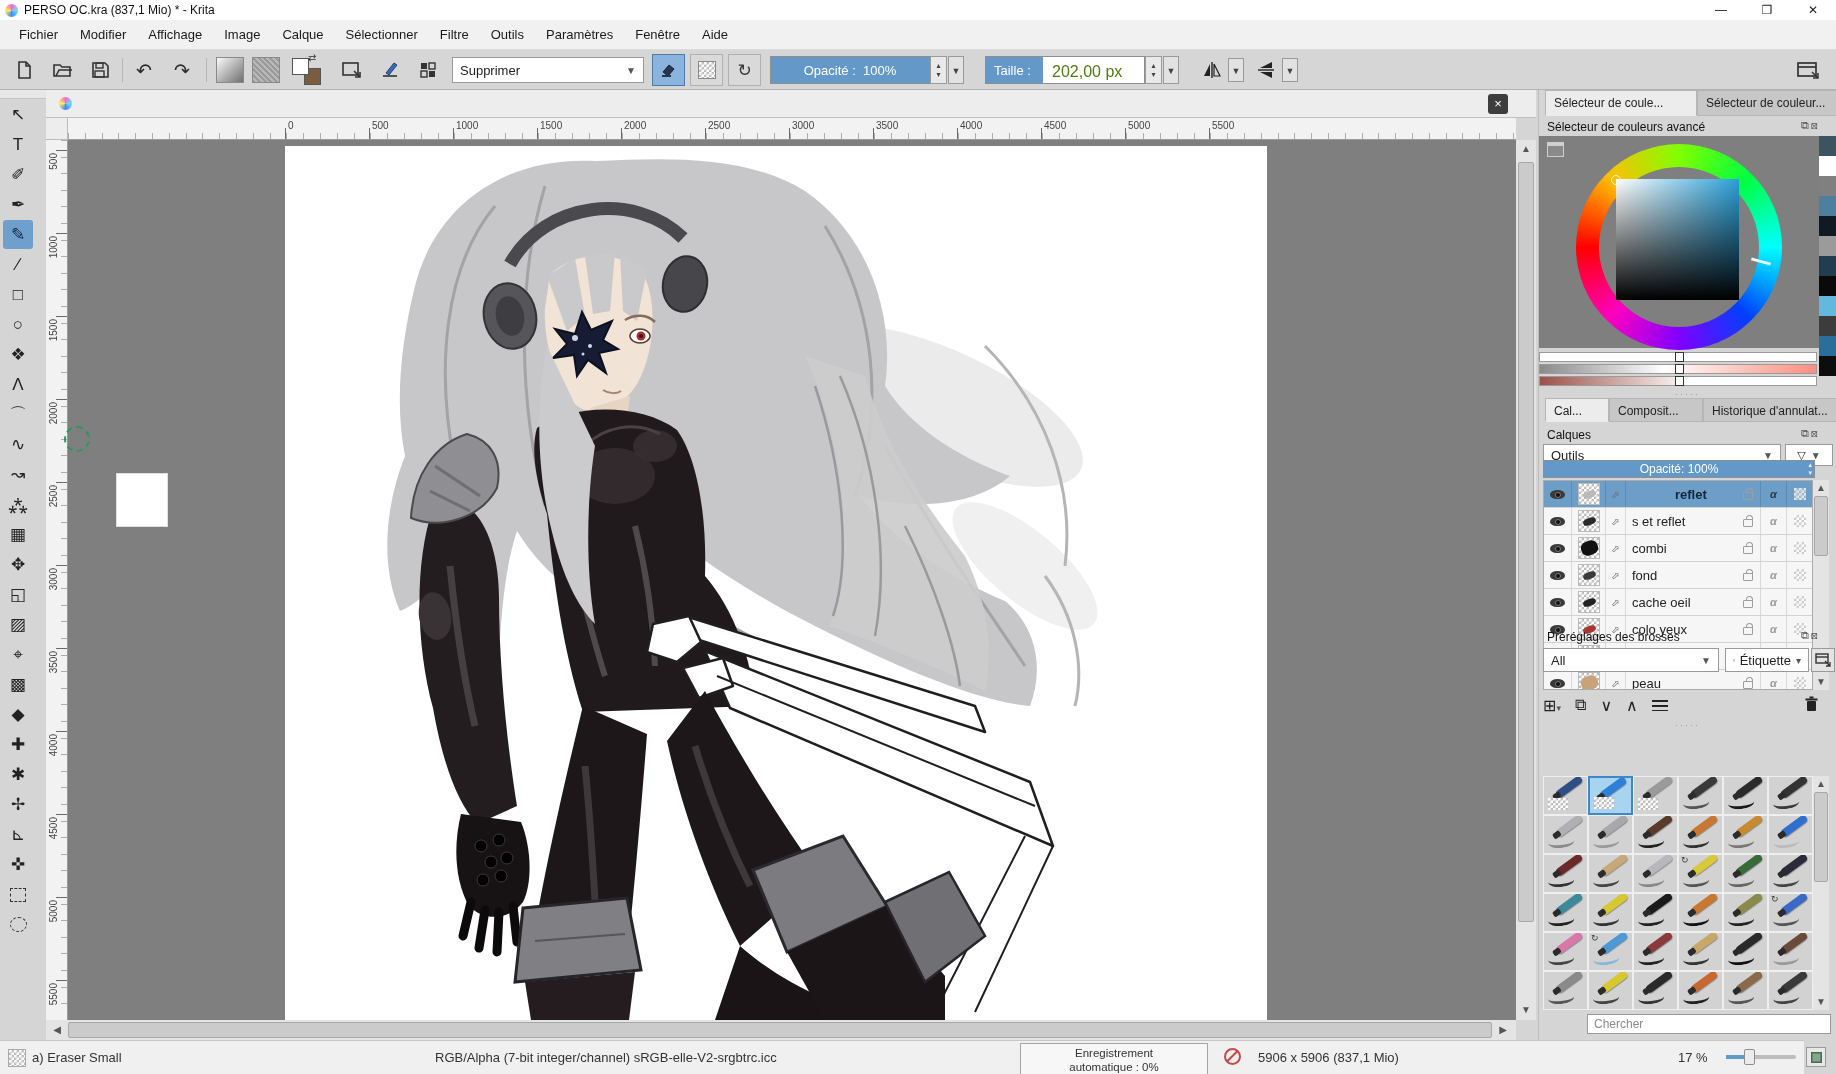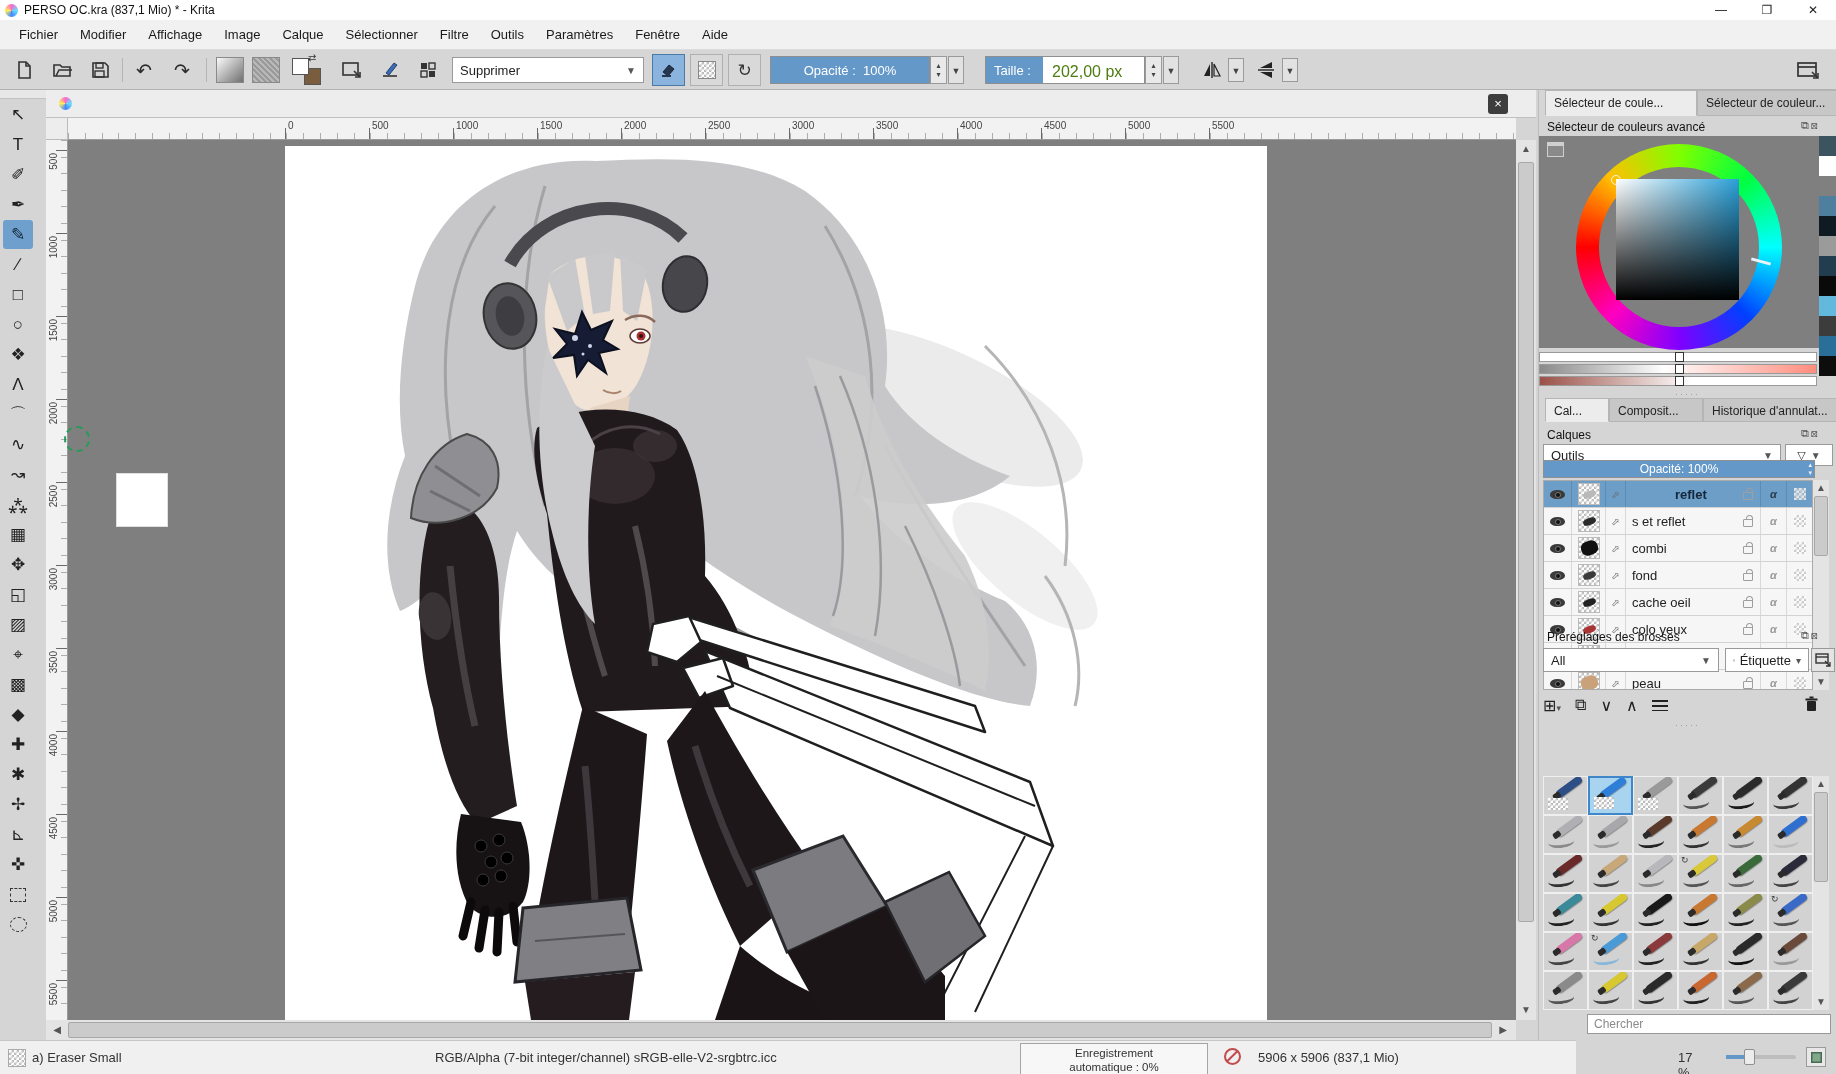--- a/index.html
+++ b/index.html
@@ -118,21 +118,21 @@
   .bcell.sel{background:#a8d4f0;border:2px solid #3f87c9;}
   .pen{position:absolute;right:3px;top:6px;width:30px;height:8px;border-radius:4px;transform:rotate(-36deg);box-shadow:0 1px 1px rgba(0,0,0,.35);}
   .pennib{position:absolute;left:-4px;top:1px;width:8px;height:6px;background:#2b2b2b;border-radius:2px;}
   .squig{position:absolute;left:4px;bottom:5px;width:26px;height:9px;border-bottom:3px solid #444;border-radius:50%;transform:rotate(-6deg);}
   .bck{position:absolute;left:4px;bottom:4px;width:20px;height:12px;}
   .rf{position:absolute;left:2px;top:0px;font-size:9px;color:#3a3a3a;}
   .search{position:absolute;left:4px;top:924px;width:244px;height:20px;box-sizing:border-box;border:1px solid #999;
           background:#fff;font-family:"Liberation Sans",sans-serif;font-size:12px;padding:0 6px;color:#222;margin-left:44px;}
   .search::placeholder{color:#8a8a8a;}
   
-  .statusbar{position:absolute;left:0;top:1040px;width:1576px;height:34px;background:#f0f0f0;border-top:1px solid #c6c6c6;box-sizing:border-box;}
+  .statusbar{position:absolute;left:0;top:1040px;width:1804px;height:34px;background:#f0f0f0;border-top:1px solid #c6c6c6;box-sizing:border-box;}
   .stxt{position:absolute;top:9px;font-size:13px;color:#333;}
   .autosave{position:absolute;left:1020px;top:2px;width:186px;height:31px;border:1px solid #a5a5a5;background:#f7f7f7;
             text-align:center;font-size:11.5px;line-height:14px;color:#333;overflow:hidden;}
   .nosel{position:absolute;left:1224px;top:7px;width:17px;height:17px;border:2px solid #c24b4b;border-radius:50%;box-sizing:border-box;}
   .nosel:after{content:"";position:absolute;left:-1px;top:5px;width:15px;height:2px;background:#c24b4b;transform:rotate(-45deg);}
   .zslider{position:absolute;left:1726px;top:14px;width:70px;height:4px;background:#bdbdbd;border-radius:2px;}
   .zfill{position:absolute;left:0;top:0;height:4px;width:24px;background:#6398c9;}
   .zhandle{position:absolute;left:18px;top:-6px;width:11px;height:16px;background:#ececec;border:1px solid #8f8f8f;border-radius:2px;box-sizing:border-box;}
   .fitbtn{position:absolute;left:1806px;top:6px;width:20px;height:20px;border:1px solid #9a9a9a;background:#e8e8e8;box-sizing:border-box;
           display:flex;align-items:center;justify-content:center;}

